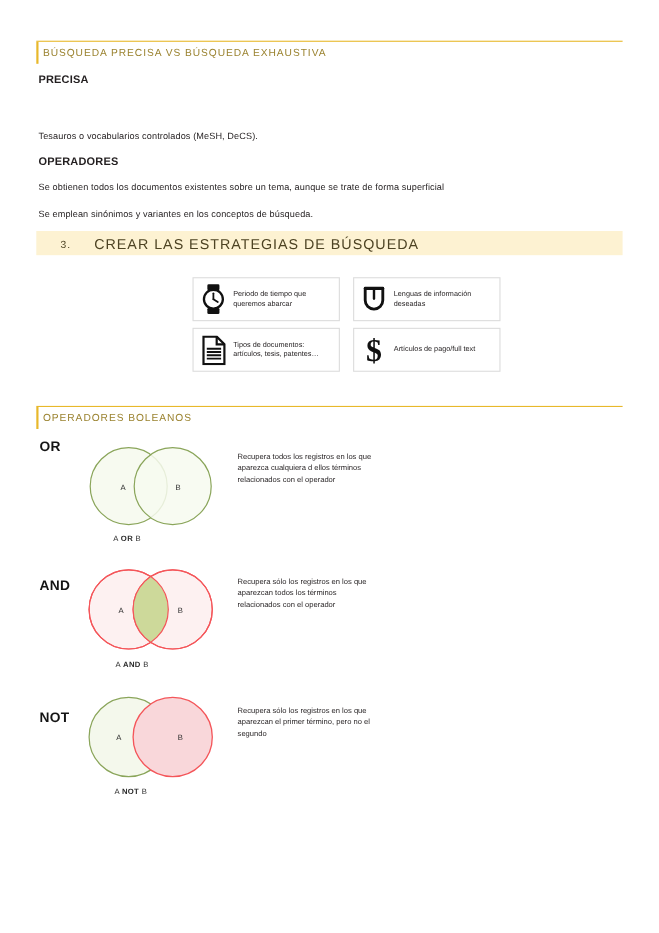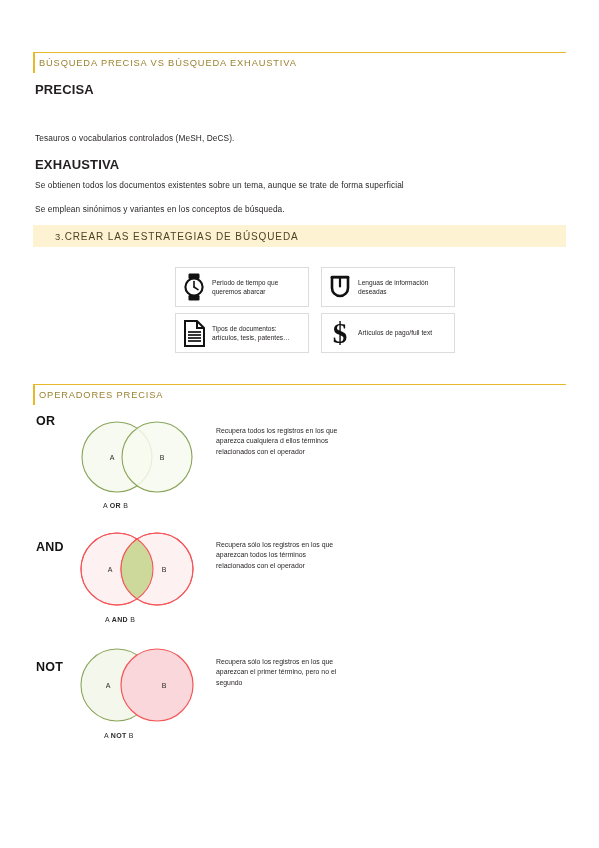--- a/index.html
+++ b/index.html
@@ -10,21 +10,21 @@
   body {
     width: 599px;
     height: 848px;
     font-family: "Liberation Sans", sans-serif;
     color: #1a1a1a;
     position: relative;
     overflow: hidden;
   }
   .page {
     position: absolute;
-    left: 0; top: 16px;
+    left: 0; top: 1px;
     width: 599px;
     height: 612px;
     background: #fff;
   }
 
   
   .section-banner {
     position: absolute;
     left: 33px;
     width: 533px;
@@ -54,21 +54,21 @@
   .para {
     position: absolute;
     left: 35px;
     font-size: 8.3px;
     color: #231f20;
     letter-spacing: 0.1px;
     white-space: nowrap;
   }
   .para.bold {
     font-weight: bold;
-    font-size: 13px;
+    font-size: 10px;
     letter-spacing: 0.15px;
     text-align: right;
   }
 
   
   .highlight-heading {
     position: absolute;
     left: 33px;
     width: 533px;
     height: 22px;
@@ -78,24 +78,24 @@
     align-items: center;
   }
   .highlight-heading .hh-num {
     font-size: 9.4px;
     color: #4d4323;
     letter-spacing: 0.9px;
     margin-left: 22px;
     font-weight: 400;
   }
   .highlight-heading .hh-text {
-    font-size: 10px;
+    font-size: 13px;
     color: #4d4323;
     letter-spacing: 0.9px;
-    margin-left: 0;
+    margin-left: 21px;
     font-weight: 400;
   }
 
   
   .feature-grid {
     position: absolute;
     left: 175px;
     top: 251px;
     width: 280px;
   }
@@ -159,21 +159,21 @@
 <body>
 
 <div class="page">
 
   <div class="section-banner" style="top:36px;">
     <div class="banner-text">BÚSQUEDA PRECISA VS BÚSQUEDA EXHAUSTIVA</div>
   </div>
 
   <div class="para bold" style="top:66px;">PRECISA</div>
   <div class="para" style="top:117px;text-align:center;">Tesauros o vocabularios controlados (MeSH, DeCS).</div>
-  <div class="para bold" style="top:141px;">EXHAUSTIVA</div>
+  <div class="para bold" style="top:141px;">OPERADORES</div>
   <div class="para" style="top:188px;">Se emplean sinónimos y variantes en los conceptos de búsqueda.</div>
   <div class="para" style="top:164px;">Se obtienen todos los documentos existentes sobre un tema, aunque se trate de forma superficial</div>
 
   <div class="highlight-heading" style="top:209px;">
     <span class="hh-num">3.</span>
     <span class="hh-text">CREAR LAS ESTRATEGIAS DE BÚSQUEDA</span>
   </div>
 
   <div class="feature-grid">
 
@@ -227,21 +227,21 @@
             <text x="11" y="25" font-family="'Liberation Serif', serif" font-size="29" font-weight="bold" fill="#111" text-anchor="middle">$</text>
           </svg>
         </div>
         <div class="feature-label">Artículos de pago/full text</div>
       </div>
 
     </div>
   </div>
 
   <div class="section-banner" style="top:368px;">
-    <div class="banner-text">OPERADORES PRECISA</div>
+    <div class="banner-text">OPERADORES BOLEANOS</div>
   </div>
 
   <div class="bool-block">
     <div class="bool-title" style="left:36px; top:398px;">OR</div>
 
     <div class="venn-wrap" style="left:72px; top:402px;">
       <svg width="130" height="78" viewBox="0 0 130 78" aria-hidden="true">
         <circle cx="45" cy="39" r="35" fill="#f7faf0" stroke="#8aa55a" stroke-width="1.1"></circle>
         <circle cx="85" cy="39" r="35" fill="#f7faf0" fill-opacity="0.85" stroke="#8aa55a" stroke-width="1.1"></circle>
         <text x="40" y="42" font-family="'Liberation Sans', sans-serif" font-size="7" fill="#2b2b2b" text-anchor="middle">A</text>

